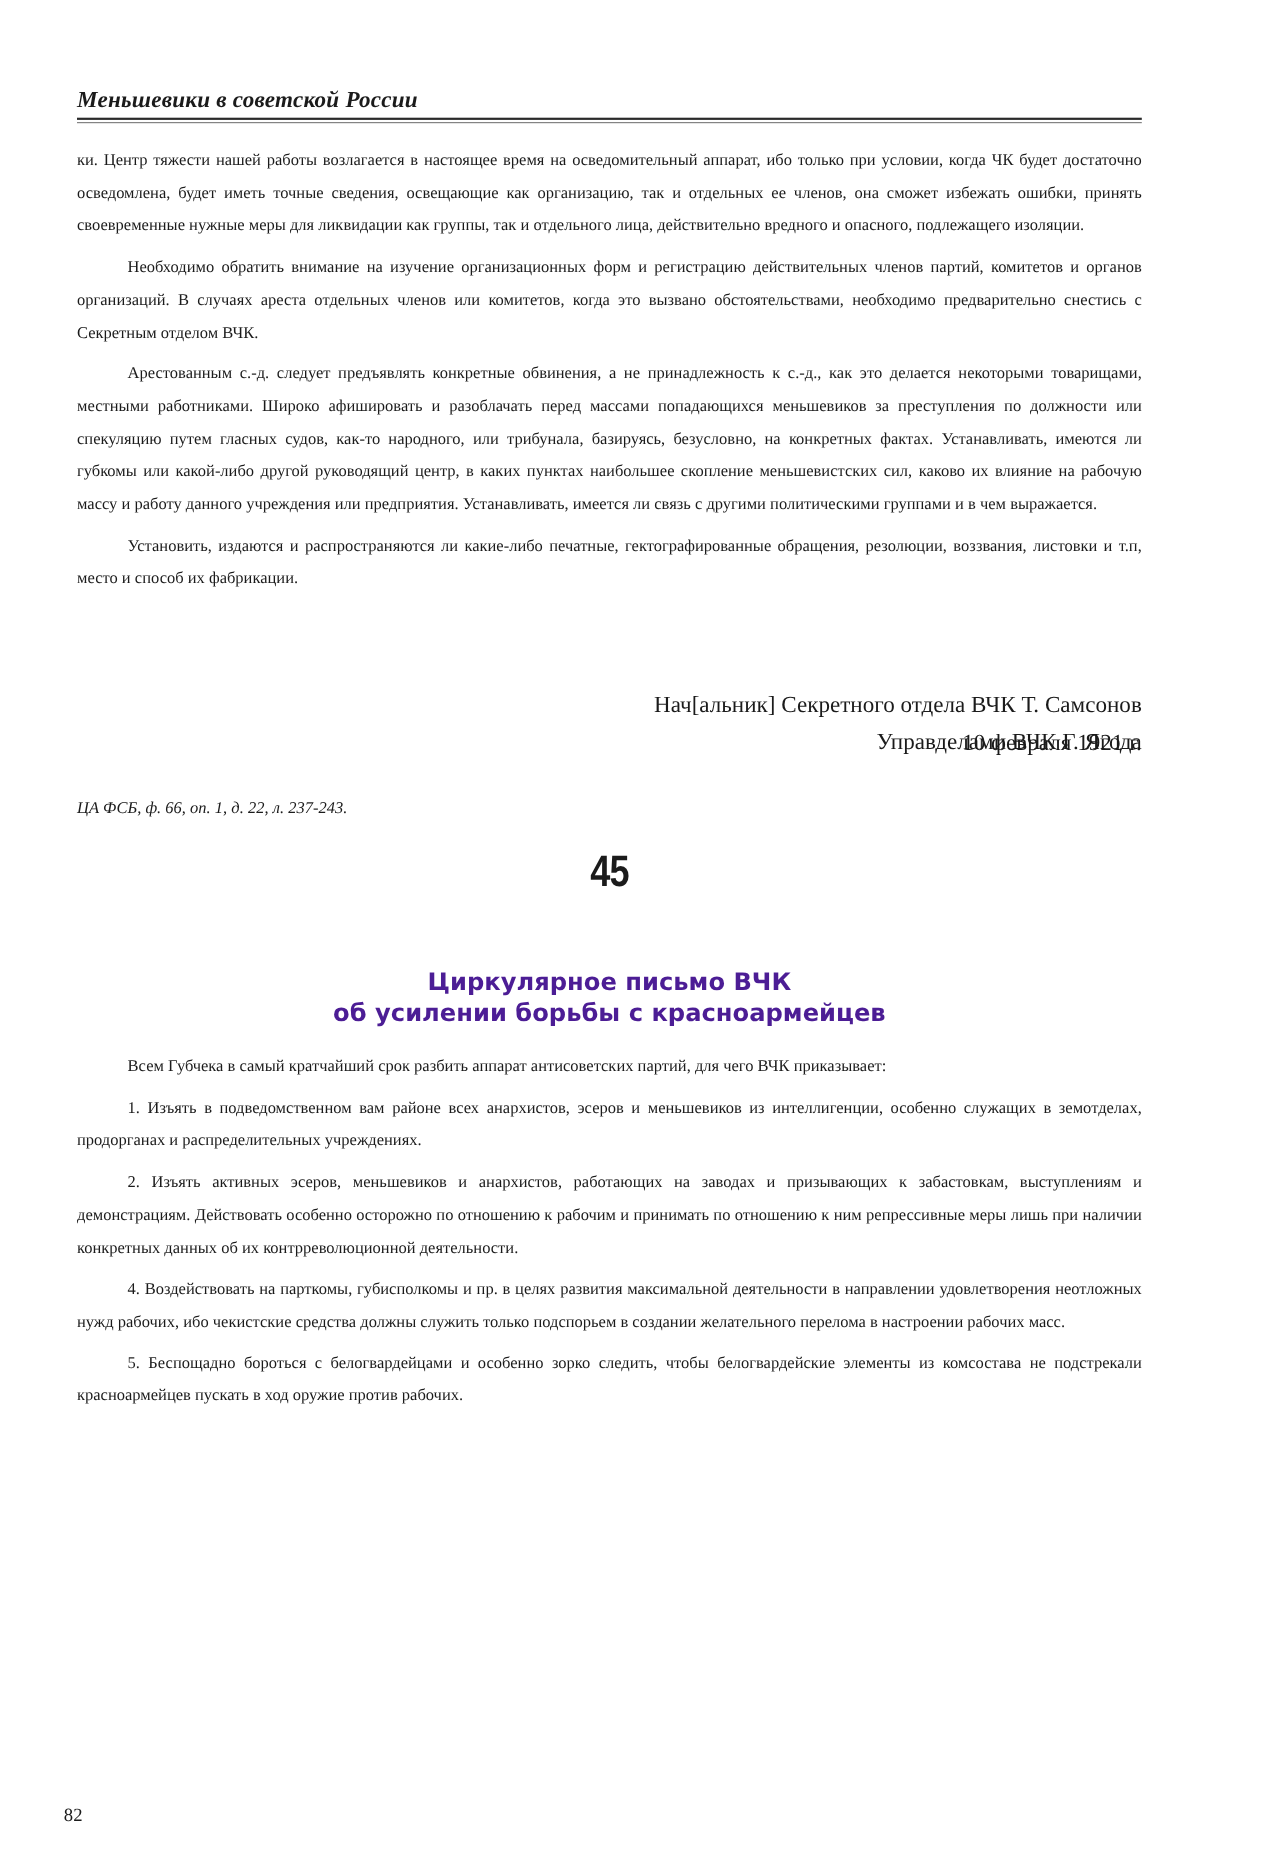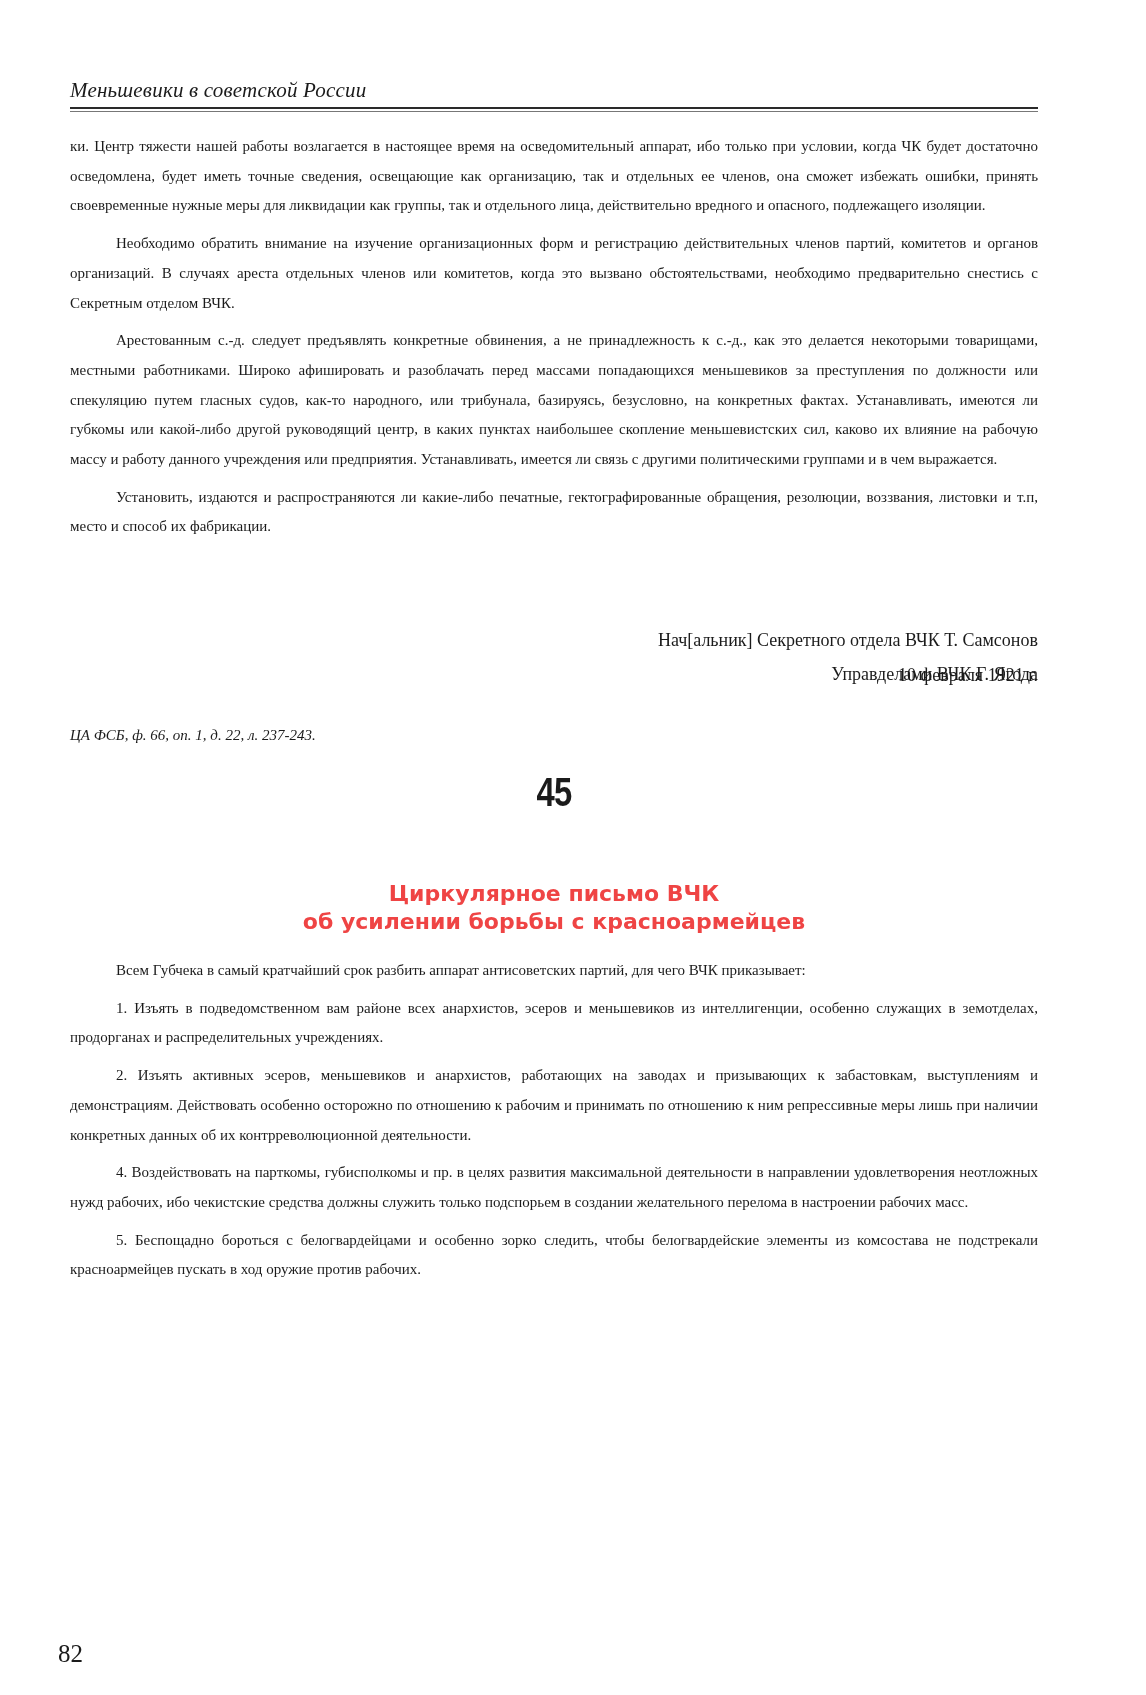--- a/index.html
+++ b/index.html
@@ -20,21 +20,21 @@
       left: 70px;
       top: 0;
       width: 968px;
       height: 1695px;
     }
     .running-head {
       position: absolute;
       left: 0;
       top: 78px;
       font-style: italic;
-      font-weight: normal;
+      font-weight: bold;
       font-size: 21px;
       letter-spacing: 0.2px;
       color: #1b1b1b;
     }
     .head-rule {
       position: absolute;
       left: 0;
       top: 107px;
       width: 968px;
       height: 0;
@@ -62,21 +62,21 @@
       text-indent: 46px;
     }
     .text p.noindent {
       text-indent: 0;
     }
     .block1 { top: 132px; }
     .signature {
       position: absolute;
       right: 0;
       text-align: right;
-      font-size: 18px;
+      font-size: 21px;
       line-height: 30px;
     }
     .sig1 { top: 625px; }
     .sig2 { top: 659px; }
     .sig3 { top: 660px; }
     .archive-ref {
       position: absolute;
       left: 0;
       top: 727px;
       font-style: italic;
@@ -97,28 +97,28 @@
     .doc-title {
       position: absolute;
       left: 0;
       width: 968px;
       top: 880px;
       text-align: center;
       font-family: "DejaVu Sans", "Liberation Sans", sans-serif;
       font-weight: bold;
       font-size: 22px;
       line-height: 28px;
-      color: #ef4444;
+      color: #4c1d95;
     }
     .block2 { top: 956px; }
     .page-number {
       position: absolute;
       left: -12px;
       top: 1640px;
-      font-size: 25px;
+      font-size: 17px;
     }
   </style>
 </head>
 <body>
 
 <div class="page">
 
   <div class="running-head">Меньшевики в советской России</div>
   <div class="head-rule"></div>
   <div class="head-rule-thin"></div>

